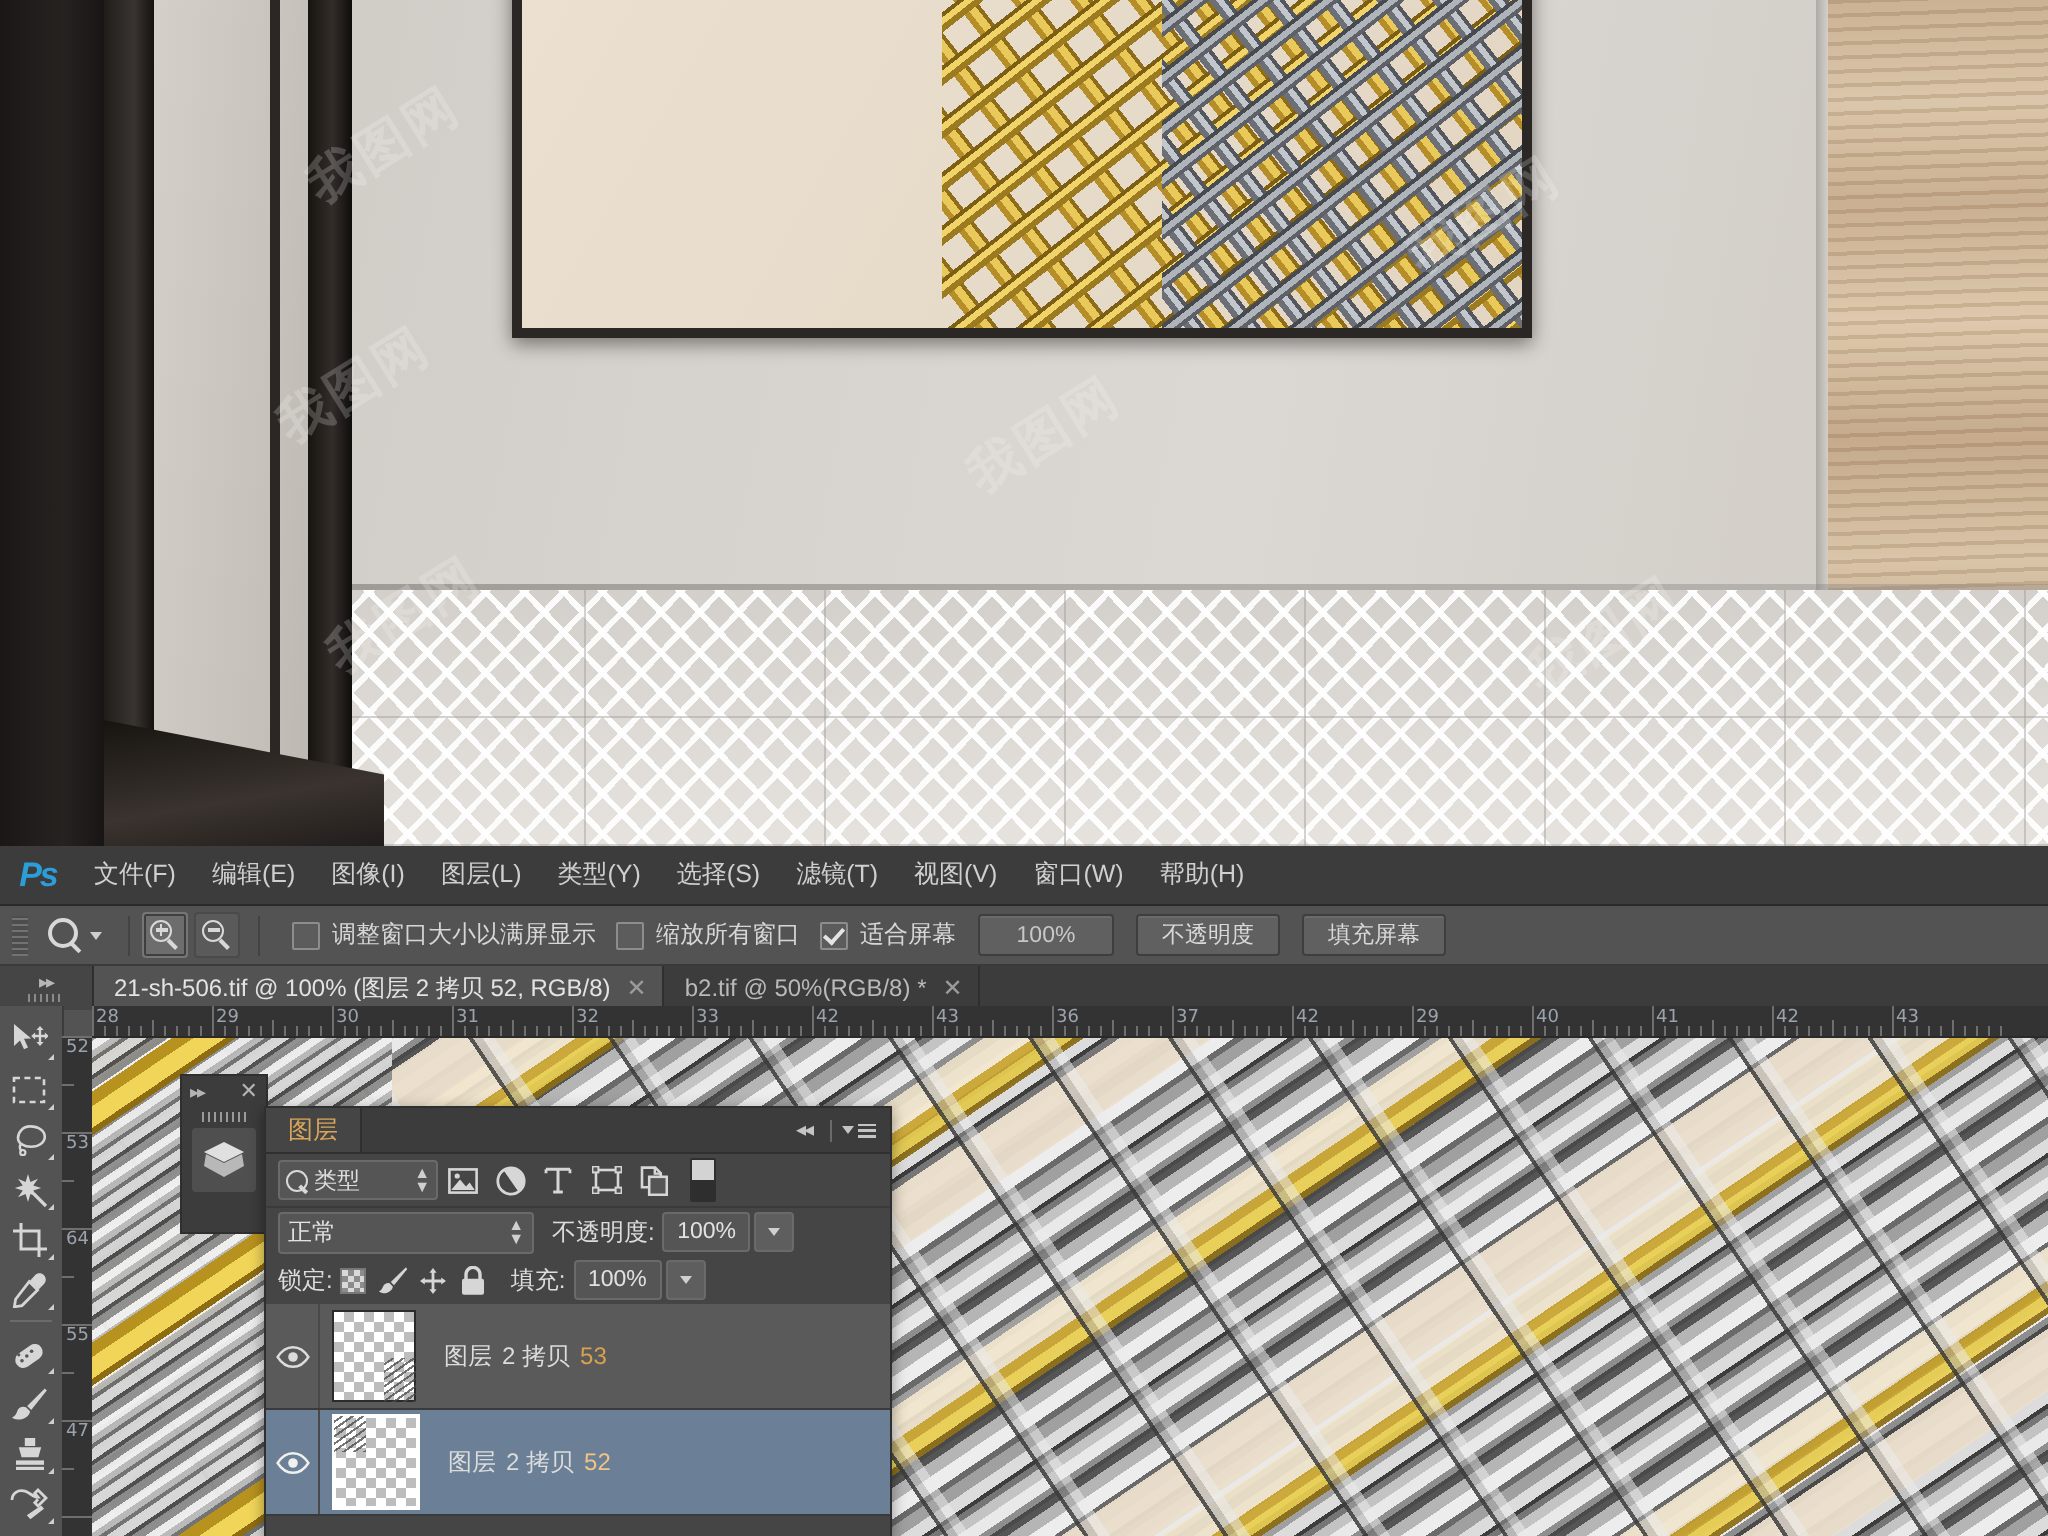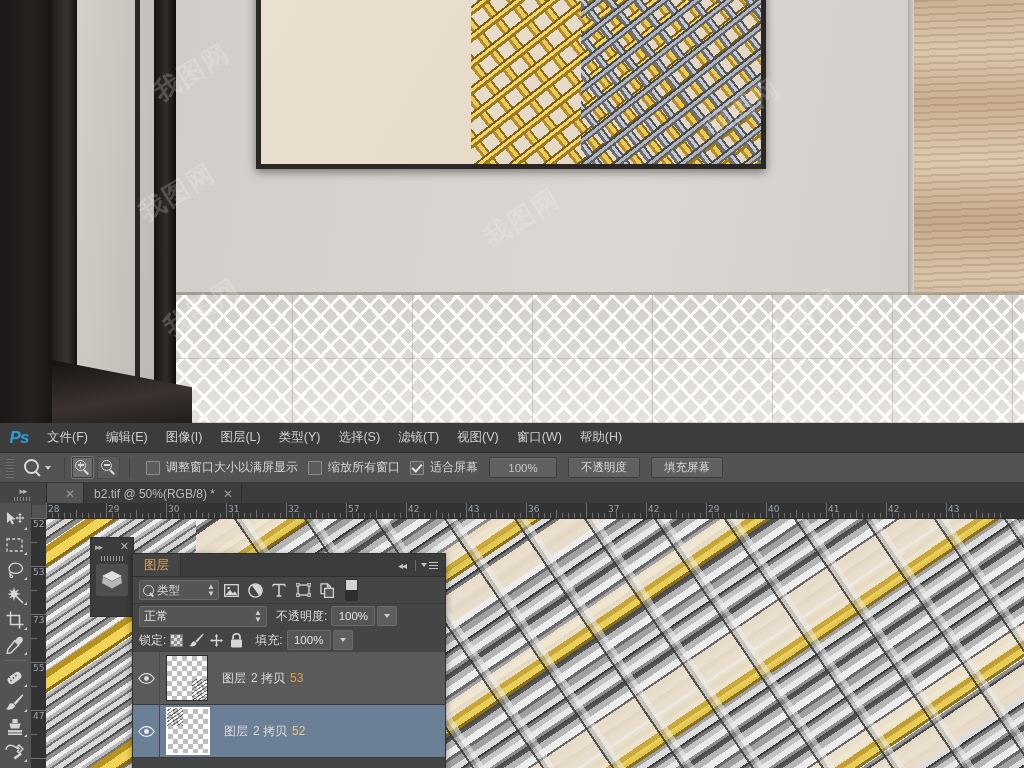--- a/index.html
+++ b/index.html
@@ -345,20 +345,21 @@
       <div class="obtn">不透明度</div>
       <div class="obtn">填充屏幕</div>
     </div>
 
     <div class="tabbar">
       <div class="tab-collapse">
         <div class="tc-arrows">▸▸</div>
         <div class="tc-grip"></div>
       </div>
       <div class="tab active">
+        <span class="cn">21-sh-506.tif @ 100% (图层 2 拷贝 52, RGB/8)</span>
         <span class="tab-x">✕</span>
       </div>
       <div class="tab">
         <span class="cn">b2.tif @ 50%(RGB/8) *</span>
         <span class="tab-x">✕</span>
       </div>
     </div>
 
     <div class="toolbar">
       <div class="tool">
@@ -439,21 +440,21 @@
         <span class="corner"></span>
       </div>
     </div>
 
     <div class="rulerV">
       <div class="vtick" style="top:0px;width:15px;"></div>
       <div class="vnum" style="top:2px;">52</div>
       <div class="vtick" style="top:48px;width:15px;"></div>
       <div class="vnum" style="top:50px;">53</div>
       <div class="vtick" style="top:96px;width:15px;"></div>
-      <div class="vnum" style="top:98px;">73</div>
+      <div class="vnum" style="top:98px;">64</div>
       <div class="vtick" style="top:144px;width:15px;"></div>
       <div class="vnum" style="top:146px;">55</div>
       <div class="vtick" style="top:192px;width:15px;"></div>
       <div class="vnum" style="top:194px;">47</div>
       <div class="vtick" style="top:24px;width:6px;"></div>
       <div class="vtick" style="top:72px;width:6px;"></div>
       <div class="vtick" style="top:120px;width:6px;"></div>
       <div class="vtick" style="top:168px;width:6px;"></div>
       <div class="vtick" style="top:216px;width:6px;"></div>
       <div class="vtick" style="top:240px;width:15px;"></div>
@@ -473,29 +474,29 @@
       <div class="rnum" style="left:0px;">28</div>
       <div class="rtick" style="left:60px;height:15px;"></div>
       <div class="rnum" style="left:60px;">29</div>
       <div class="rtick" style="left:120px;height:15px;"></div>
       <div class="rnum" style="left:120px;">30</div>
       <div class="rtick" style="left:180px;height:15px;"></div>
       <div class="rnum" style="left:180px;">31</div>
       <div class="rtick" style="left:240px;height:15px;"></div>
       <div class="rnum" style="left:240px;">32</div>
       <div class="rtick" style="left:300px;height:15px;"></div>
-      <div class="rnum" style="left:300px;">57</div>
+      <div class="rnum" style="left:300px;">33</div>
       <div class="rtick" style="left:360px;height:15px;"></div>
       <div class="rnum" style="left:360px;">42</div>
       <div class="rtick" style="left:420px;height:15px;"></div>
       <div class="rnum" style="left:420px;">43</div>
       <div class="rtick" style="left:480px;height:15px;"></div>
       <div class="rnum" style="left:480px;">36</div>
       <div class="rtick" style="left:540px;height:15px;"></div>
-      <div class="rnum" style="left:560px;">37</div>
+      <div class="rnum" style="left:540px;">37</div>
       <div class="rtick" style="left:600px;height:15px;"></div>
       <div class="rnum" style="left:600px;">42</div>
       <div class="rtick" style="left:660px;height:15px;"></div>
       <div class="rnum" style="left:660px;">29</div>
       <div class="rtick" style="left:720px;height:15px;"></div>
       <div class="rnum" style="left:720px;">40</div>
       <div class="rtick" style="left:780px;height:15px;"></div>
       <div class="rnum" style="left:780px;">41</div>
       <div class="rtick" style="left:840px;height:15px;"></div>
       <div class="rnum" style="left:840px;">42</div>

